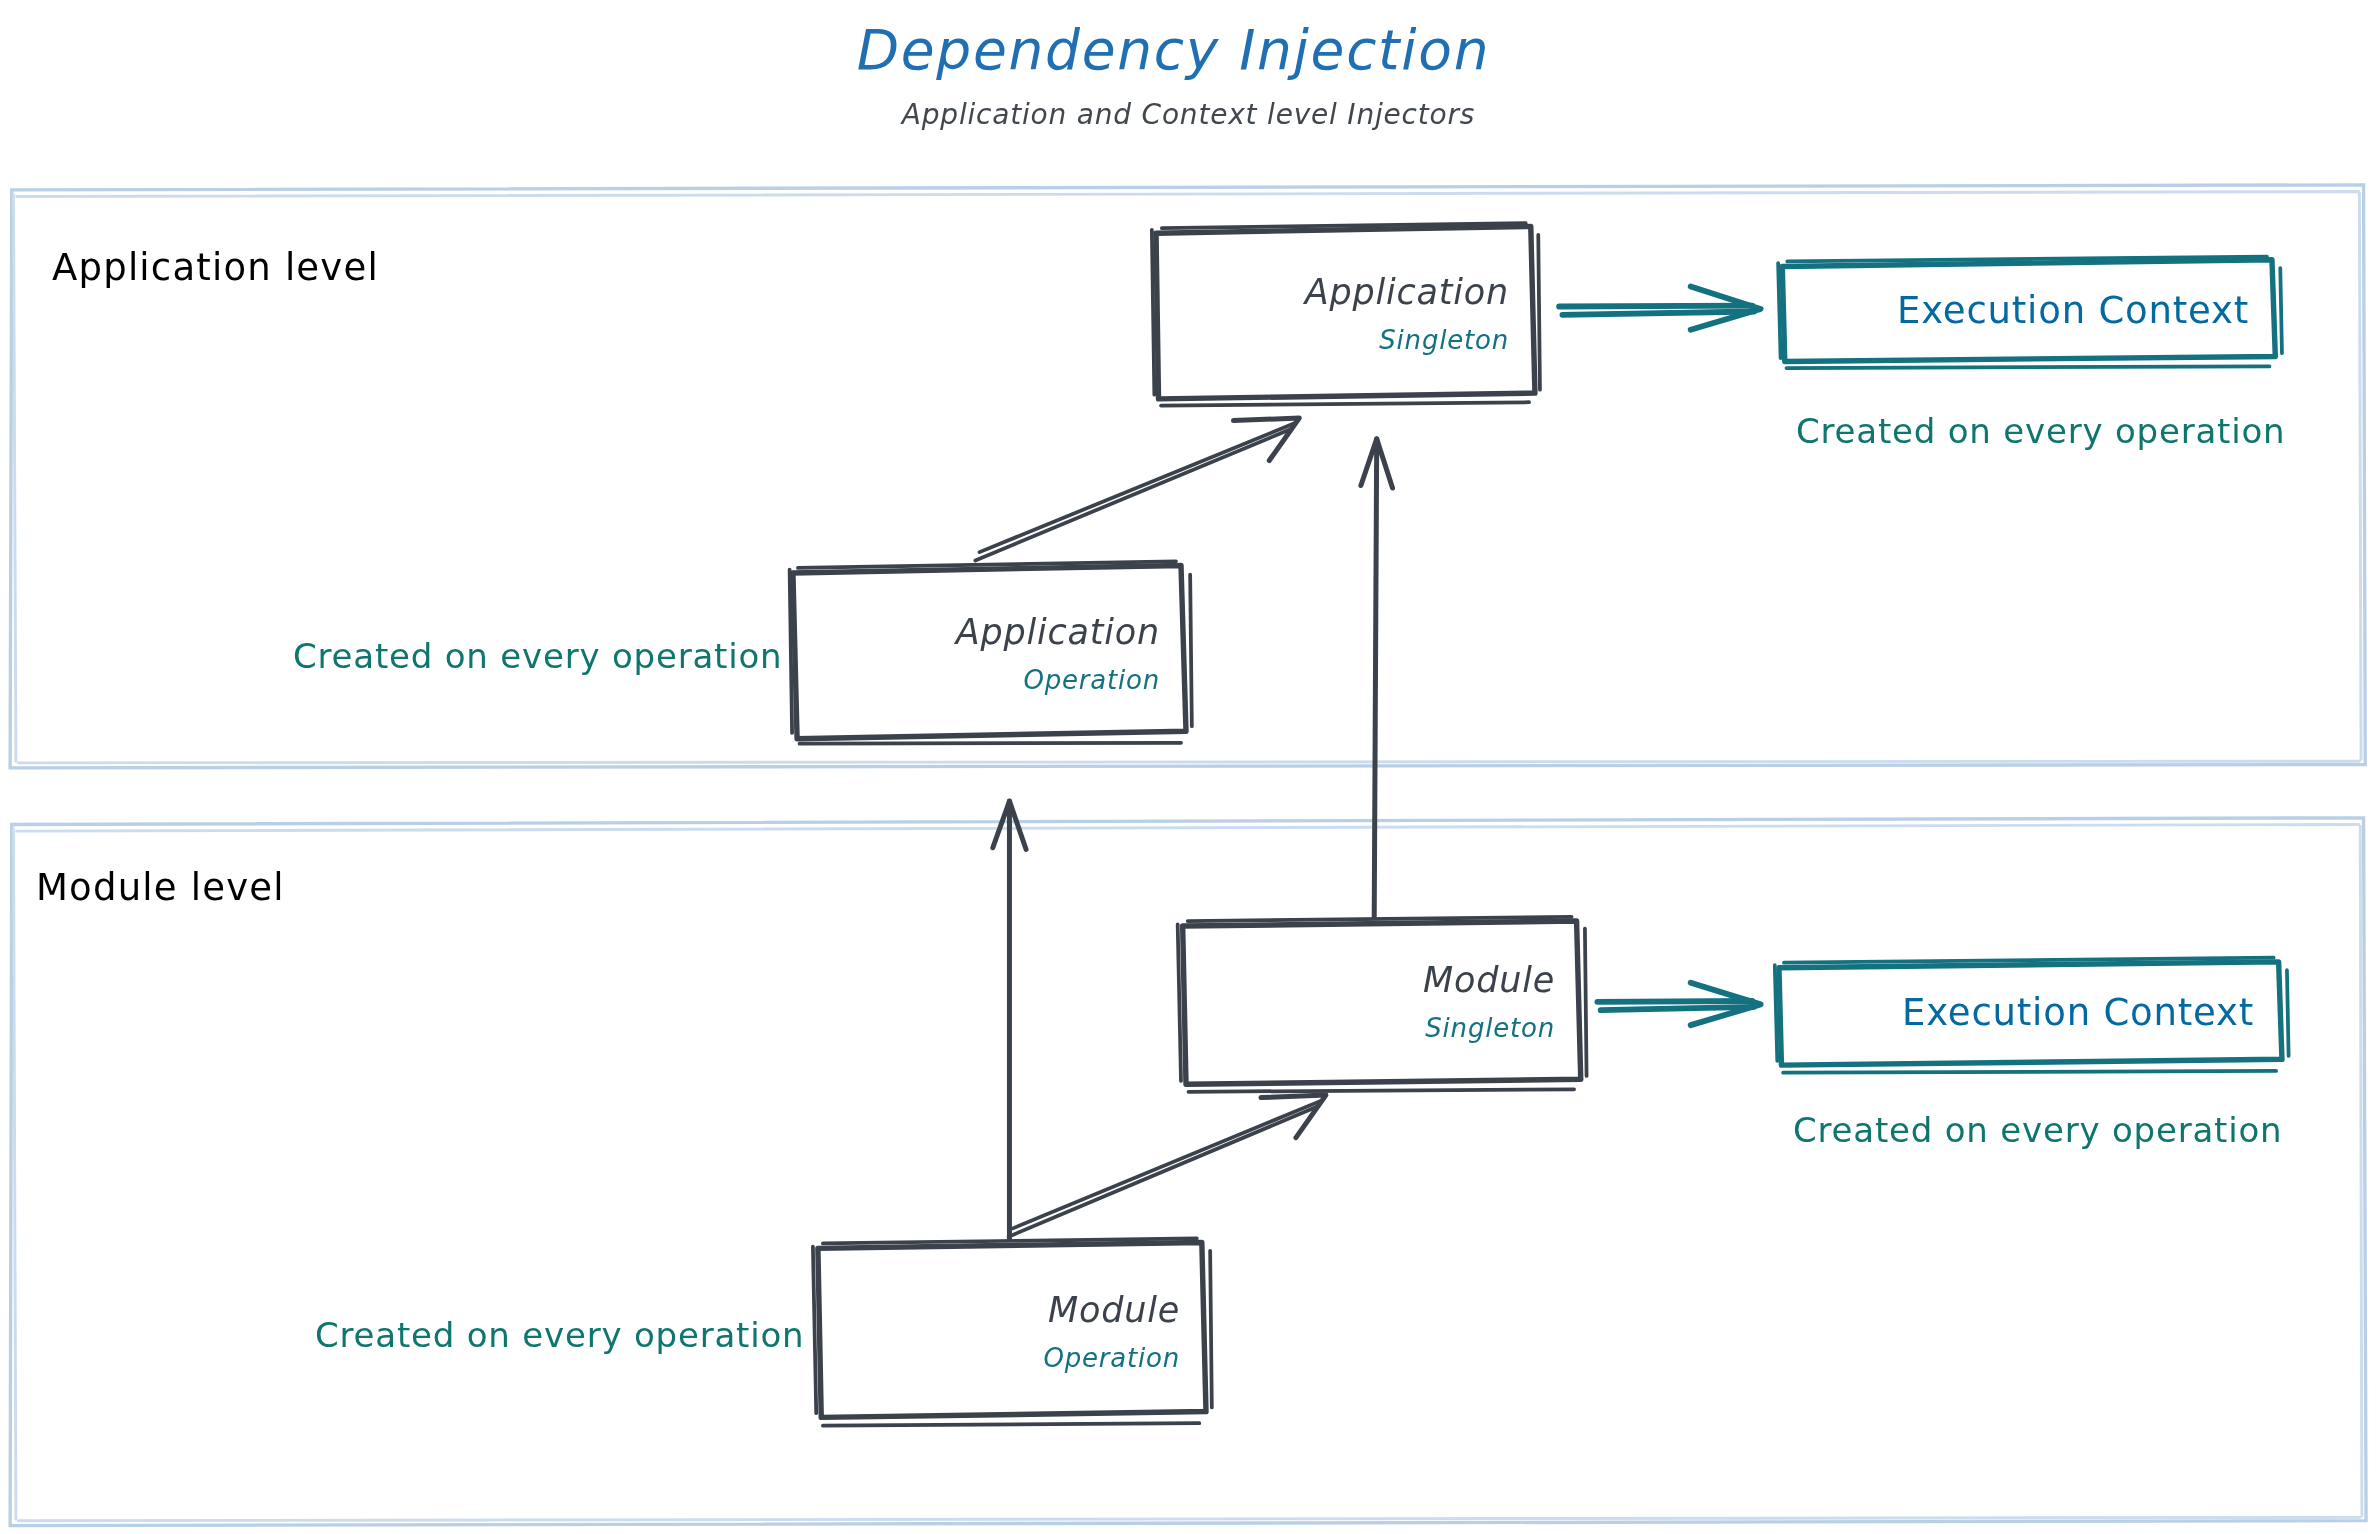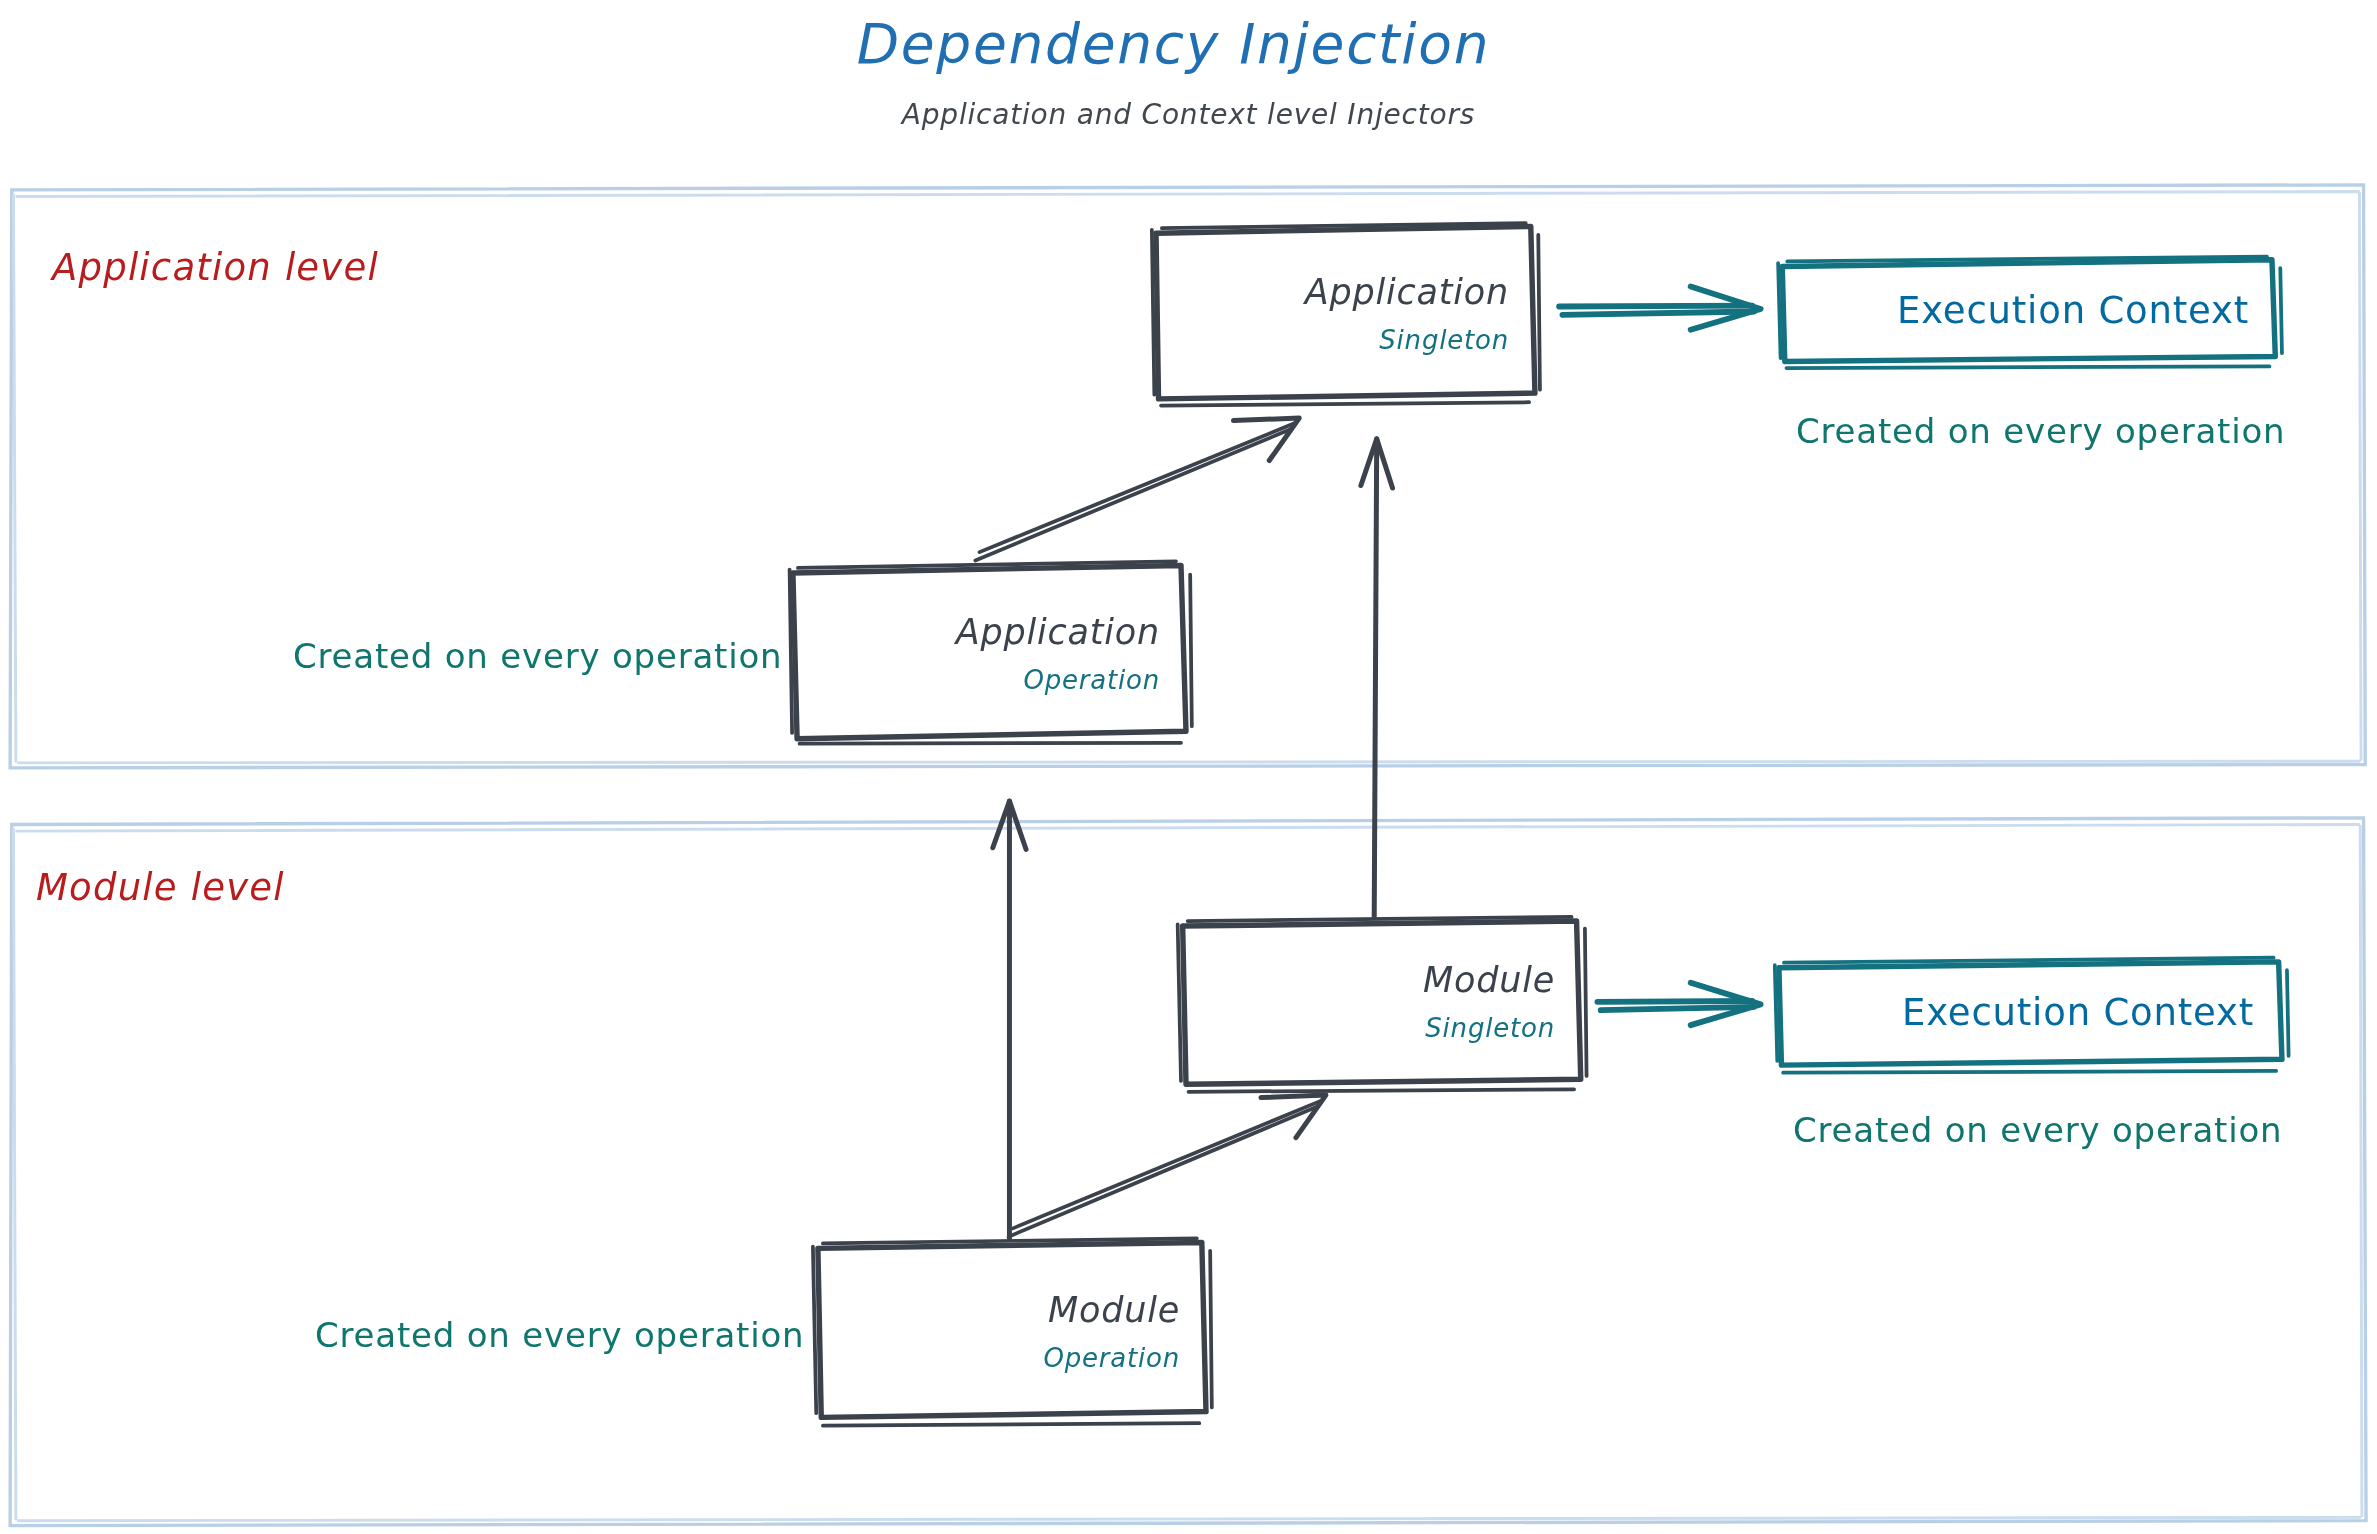--- a/index.html
+++ b/index.html
@@ -7,30 +7,30 @@
     width:2377px;height:1534px;position:relative;overflow:hidden;
     font-family:"DejaVu Sans","Liberation Sans",sans-serif;
   }
   .stage{position:absolute;inset:0;}
   svg.overlay{position:absolute;left:0;top:0;width:2377px;height:1534px;pointer-events:none;}
 
   
   .txt{position:absolute;white-space:nowrap;font-family:"DejaVu Sans","Liberation Sans",sans-serif;}
 
   #title{
-    left:0;top:12px;width:2347px;text-align:center;
+    left:0;top:18px;width:2347px;text-align:center;
     color:#1f6fb2;font-size:55px;font-weight:400;font-style:italic;
     letter-spacing:1.7px;
   }
   #subtitle{
     left:0;top:98px;width:2377px;text-align:center;
     color:#41474f;font-size:28px;font-style:italic;letter-spacing:0.8px;
   }
   .level-label{
-    color:#b91c1c;font-size:37px;font-style:italic;letter-spacing:1.2px;
+    color:#000000;font-size:37px;letter-spacing:1.2px;
   }
   .box-title{
     color:#3b424b;font-size:35px;font-style:italic;letter-spacing:0.8px;
     text-align:center;
   }
   .box-scope{
     color:#137180;font-size:26px;font-style:italic;letter-spacing:0.8px;
     text-align:right;
   }
   .ctx-title{

